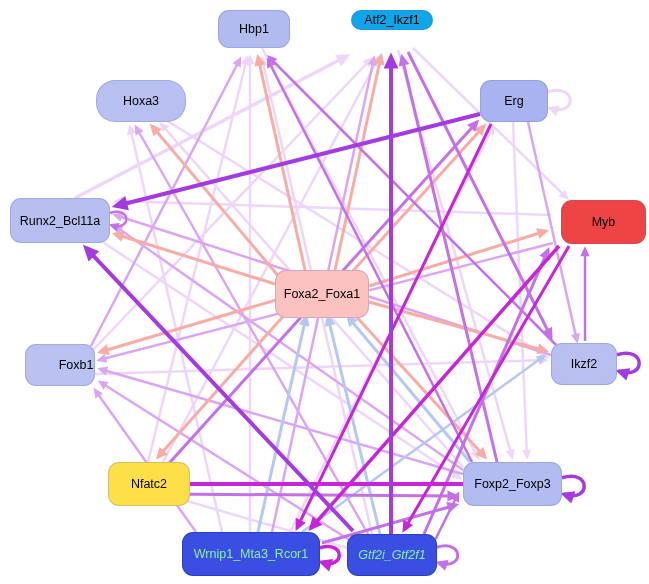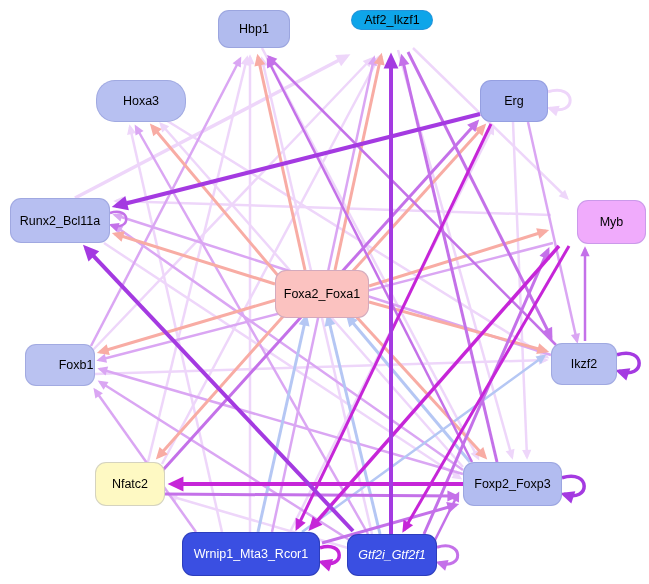--- a/index.html
+++ b/index.html
@@ -2,21 +2,21 @@
 <html><head>
 <meta charset="utf-8">
 <style>
   html,body{margin:0;padding:0;background:#ffffff;}
   #stage{position:relative;width:649px;height:584px;background:#ffffff;overflow:hidden;
          font-family:"Liberation Sans", sans-serif;}
   #edge-layer{position:absolute;left:0;top:0;}
   .node{position:absolute;display:flex;align-items:center;justify-content:center;
         border-radius:11px;font-size:12.5px;color:#000;box-sizing:border-box;
         border:1px solid rgba(90,100,180,0.25);cursor:pointer;white-space:nowrap;}
-  .node.dark{color:#ffffff;border:1px solid rgba(20,30,120,0.35);}
+  .node.dark{color:#86efac;border:1px solid rgba(20,30,120,0.35);}
 </style>
 </head>
 <body>
 
 <div id="stage">
   <svg id="edge-layer" width="649" height="584" xmlns="http://www.w3.org/2000/svg">
       <defs>
         <marker id="arr-pale" viewBox="0 0 10 10" refX="7" refY="5" markerWidth="4.4" markerHeight="4.4" orient="auto-start-reverse">
           <path d="M0.5,0.8 L9.5,5 L0.5,9.2 Z" fill="#eed6fa"></path>
         </marker>
@@ -104,22 +104,22 @@
       <path d="M 562,477.75 C 591.25,468.75 591.25,503.25 563.8,494.25" fill="none" stroke="#a43ae1" stroke-width="3.5" marker-end="url(#arr-bold)"></path>
       <path d="M 437,547.3 C 464.3,538.9 464.3,571.1 438.68,562.7" fill="none" stroke="#c471e9" stroke-width="3" marker-end="url(#arr-mpurple)"></path>
       <path d="M 320,547.85 C 345.35,540.05 345.35,569.95 321.56,562.15" fill="none" stroke="#c625d8" stroke-width="3.5" marker-end="url(#arr-magenta)"></path>
     </svg>
   <div id="node-layer">
       <div class="node" style="left: 218px; top: 10px; width: 72px; height: 38px; background: rgb(177, 187, 238);">Hbp1</div>
       <div class="node" style="left: 351px; top: 10px; width: 82px; height: 20px; background: #0ea5e9;">Atf2_Ikzf1</div>
       <div class="node" style="left: 96px; top: 80px; width: 90px; height: 42px; background: rgb(183, 192, 241); border-radius: 19px;">Hoxa3</div>
       <div class="node" style="left: 480px; top: 80px; width: 68px; height: 42px; background: rgb(168, 179, 240);">Erg</div>
       <div class="node" style="left: 10px; top: 198px; width: 100px; height: 45px; background: rgb(183, 191, 241);">Runx2_Bcl11a</div>
-      <div class="node" style="left: 577px; top: 200px; width: 69px; height: 44px; background: #f0abfc;">Myb</div>
+      <div class="node" style="left: 561px; top: 200px; width: 85px; height: 44px; background: #ef4444;">Myb</div>
       <div class="node" style="left: 275px; top: 270px; width: 94px; height: 48px; background: rgb(251, 194, 192);">Foxa2_Foxa1</div>
       <div class="node" style="left: 25px; top: 344px; width: 70px; height: 42px; background: rgb(186, 194, 241); padding-left: 32px;">Foxb1</div>
       <div class="node" style="left: 551px; top: 343px; width: 66px; height: 42px; background: rgb(183, 192, 241);">Ikzf2</div>
-      <div class="node" style="left: 95px; top: 462px; width: 70px; height: 44px; background: #fef9c3;">Nfatc2</div>
+      <div class="node" style="left: 108px; top: 462px; width: 82px; height: 44px; background: #fde047;">Nfatc2</div>
       <div class="node" style="left: 463px; top: 462px; width: 99px; height: 44px; background: rgb(178, 188, 240);">Foxp2_Foxp3</div>
       <div class="node dark" style="left: 182px; top: 532px; width: 138px; height: 44px; background: rgb(58, 79, 226);">Wrnip1_Mta3_Rcor1</div>
       <div class="node dark" style="left: 347px; top: 534px; width: 90px; height: 42px; background: rgb(58, 79, 226); font-style: italic;">Gtf2i_Gtf2f1</div>
     </div>
 </div>
 
 </body></html>

